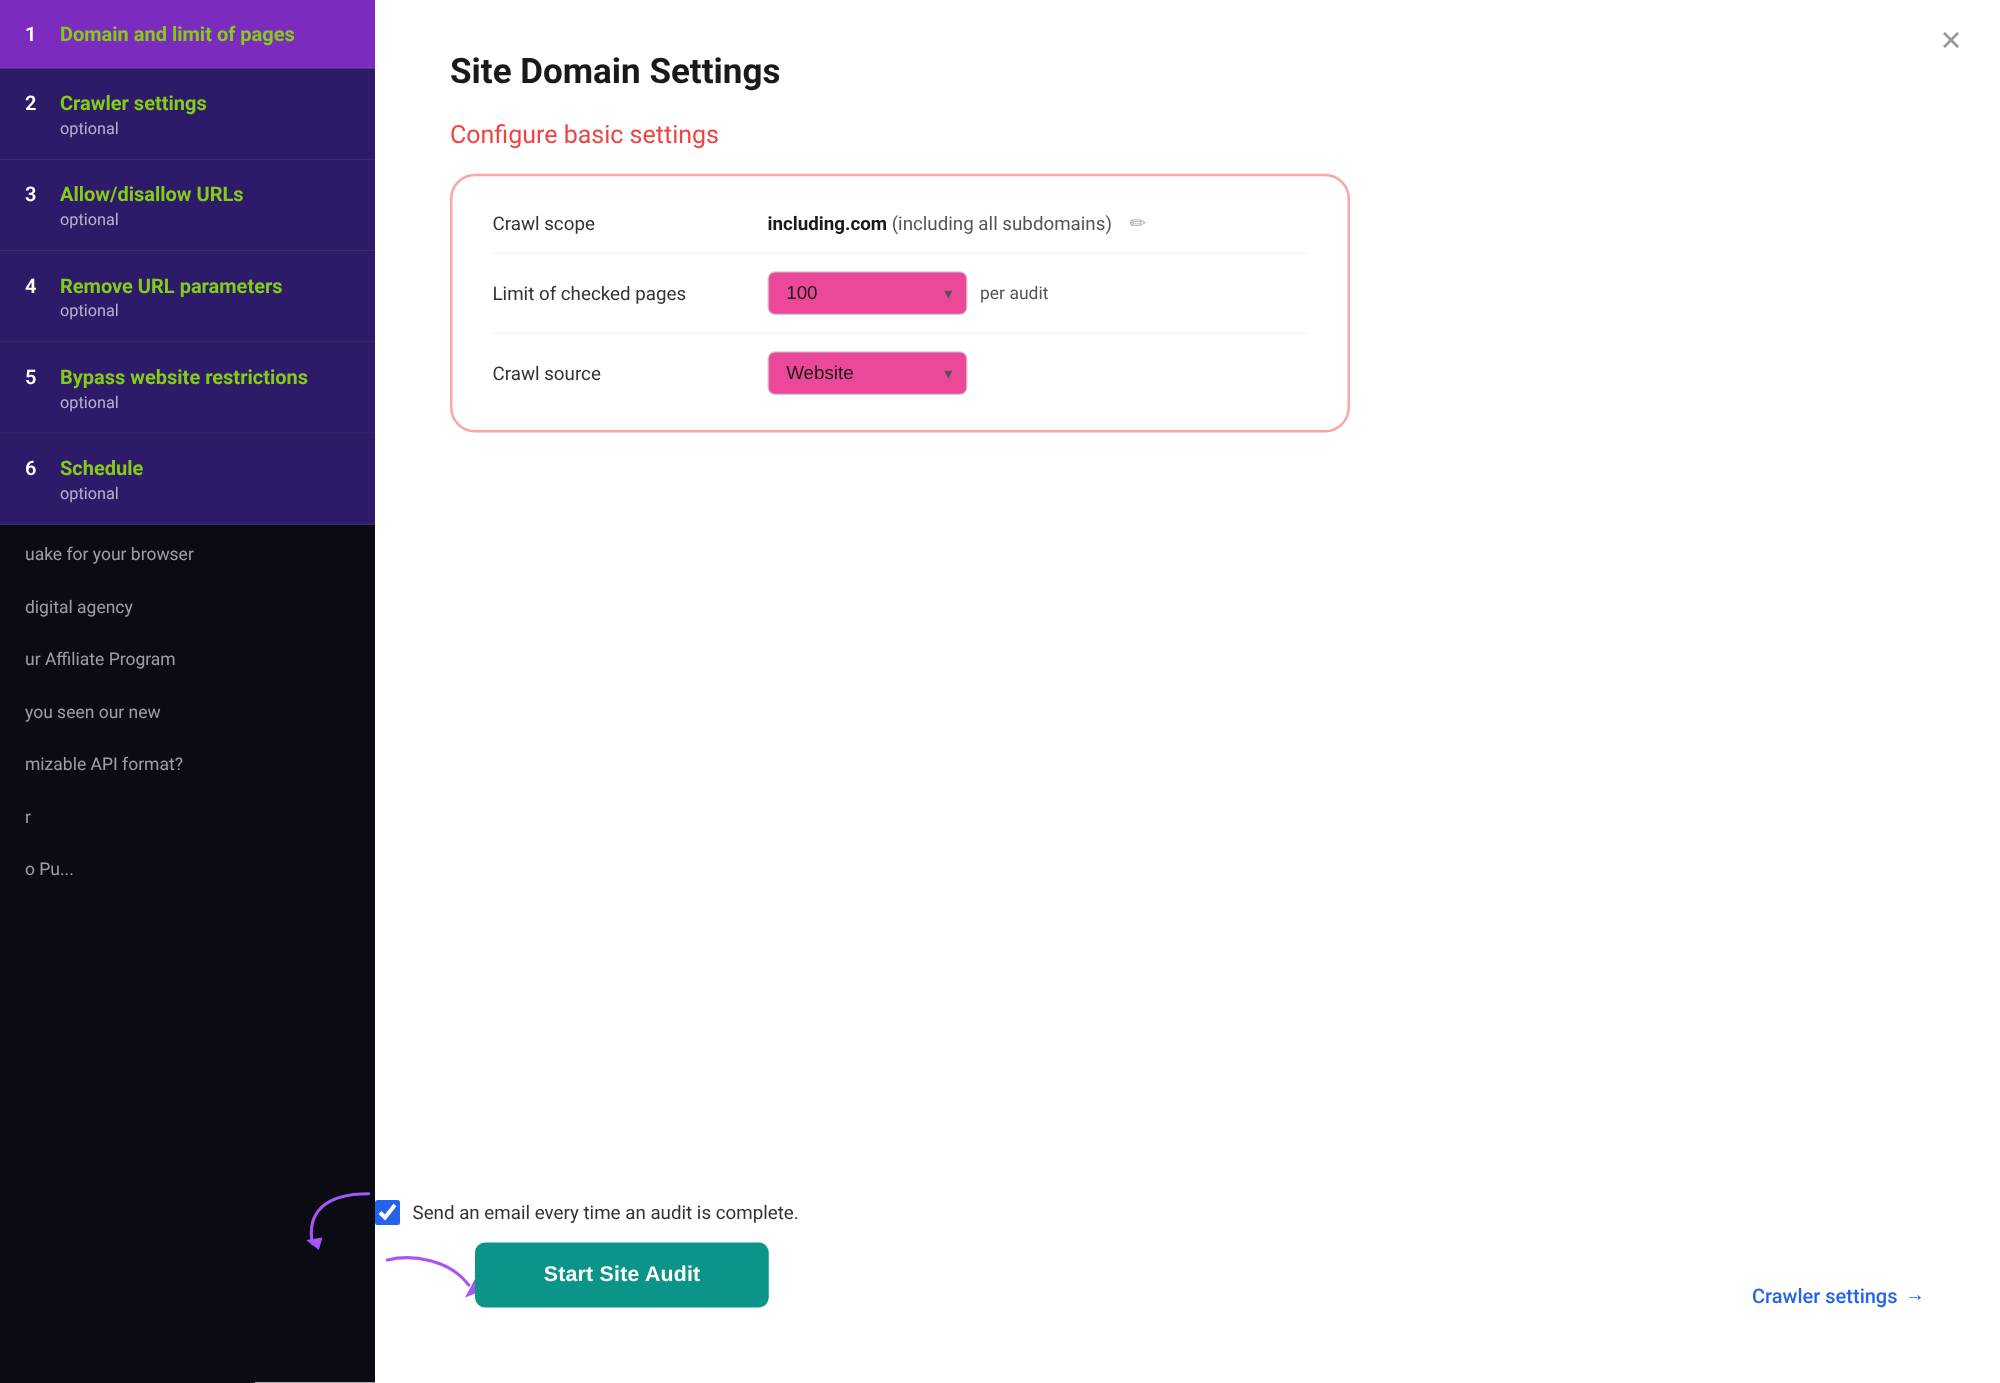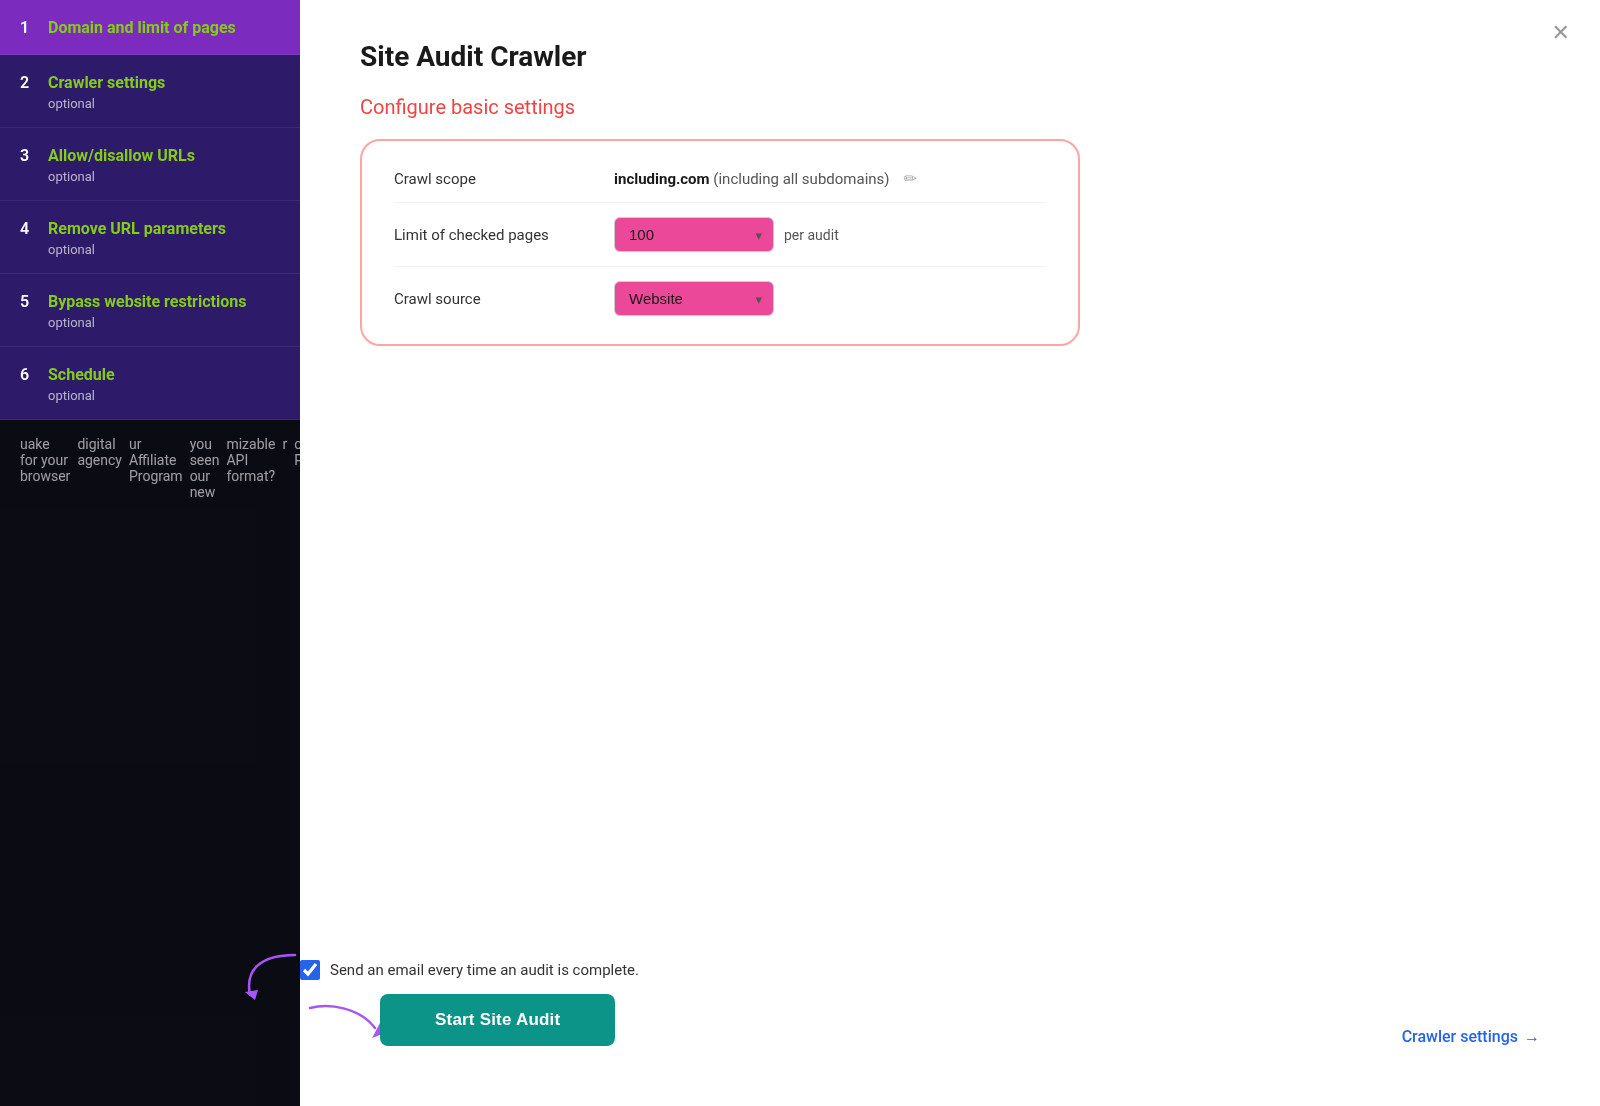--- a/index.html
+++ b/index.html
@@ -65,22 +65,22 @@
       margin-top: 3px;
       margin-left: 28px;
     }
 
     
     .sidebar-bottom {
       background: rgba(0,0,0,0.55);
       flex: 1;
       padding: 16px 20px;
       display: flex;
-      flex-direction: row;
-      gap: 7px;
+      flex-direction: column;
+      gap: 26px;
     }
 
     .sidebar-bottom-item {
       color: rgba(255,255,255,0.6);
       font-size: 14px;
       cursor: pointer;
     }
 
     
     .main {
@@ -327,21 +327,21 @@
     <div class="sidebar-bottom-item">r</div>
     <div class="sidebar-bottom-item">o Pu...</div>
   </div>
 </nav>
 
 <main class="main">
   <button class="close-icon-btn">
     <span>✕</span>
   </button>
 
-  <h1 class="page-title">Site Audit Crawler</h1>
+  <h1 class="page-title">Site Domain Settings</h1>
   <h2 class="section-title">Configure basic settings</h2>
 
   <div class="settings-card">
 
     <div class="settings-row">
       <div class="settings-label">Crawl scope</div>
       <div class="settings-value">
         <span class="crawl-scope-value">
           <span class="crawl-scope-domain">including.com</span>
           <span class="crawl-scope-sub"> </span><span class="crawl-scope-sub">(including all subdomains)</span>

